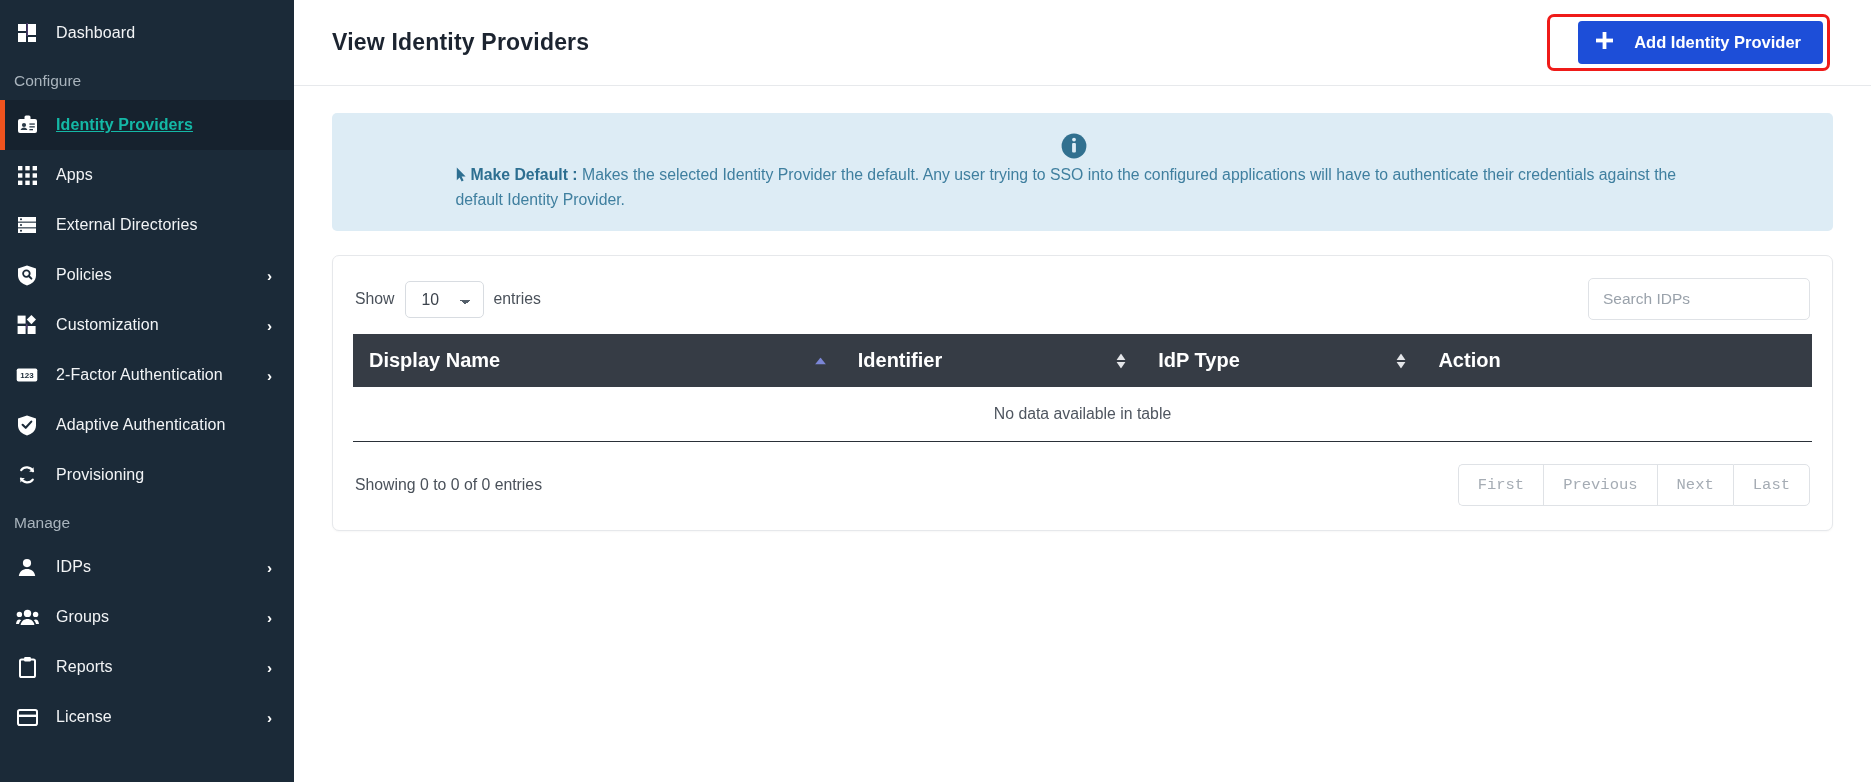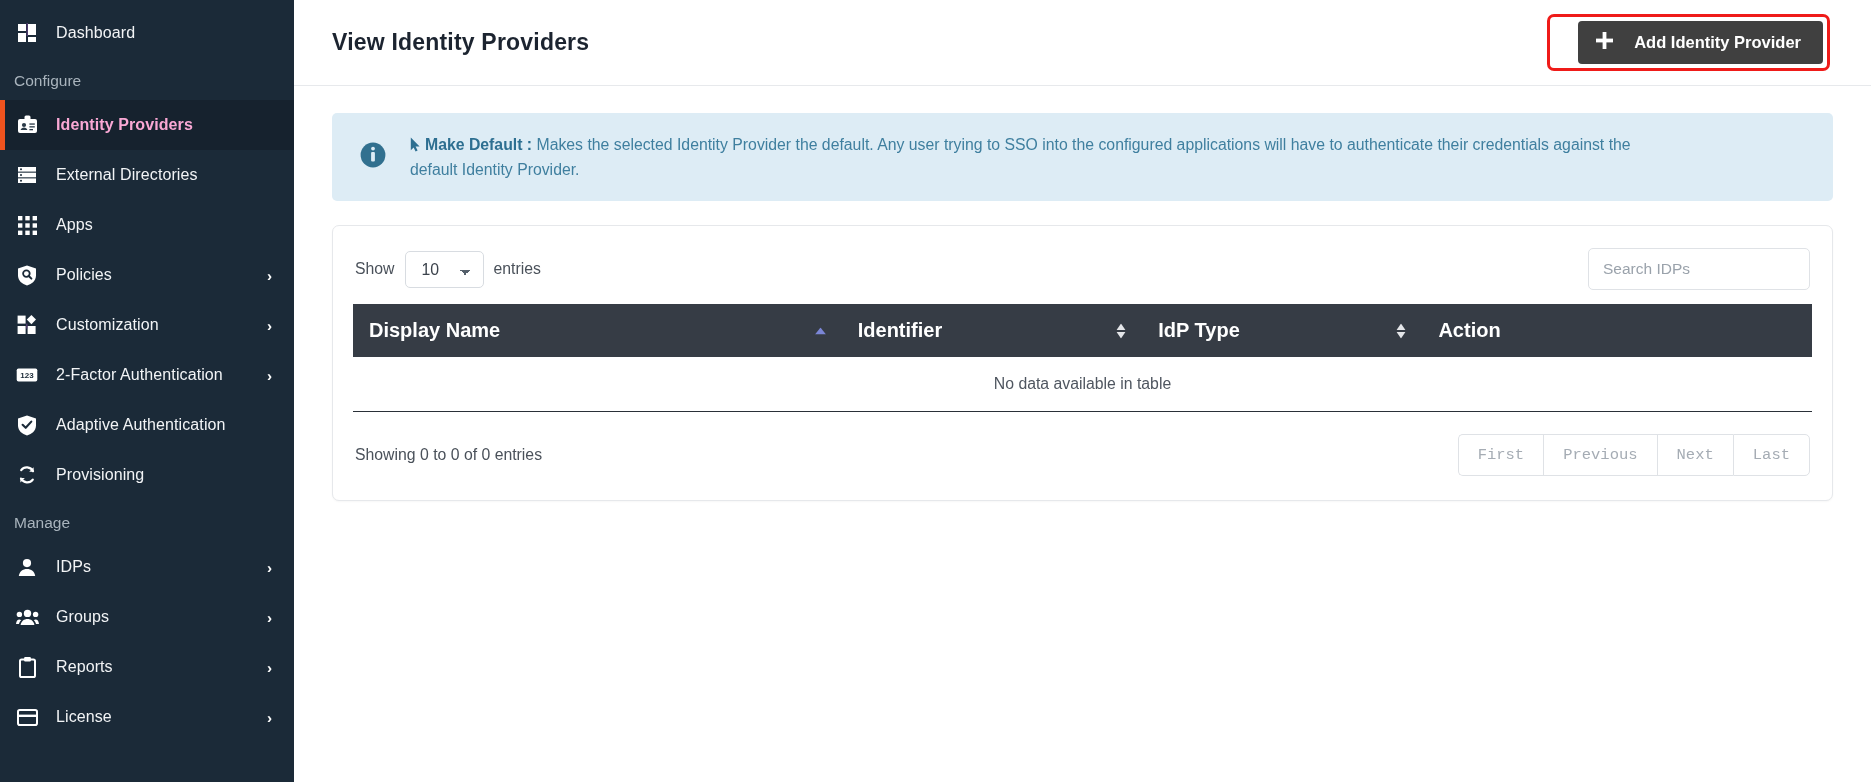--- a/index.html
+++ b/index.html
@@ -37,21 +37,21 @@
   .nav-ico {
     width: 26px; min-width: 26px; height: 26px;
     display: flex; align-items: center; justify-content: center;
     margin-right: 16px;
   }
   .nav-ico svg { display: block; }
   .nav-label {
     font-size: 16px; letter-spacing: .1px; color: #f2f4f6;
     white-space: nowrap;
   }
-  .nav-item.active .nav-label { font-weight: bold; color: #f9a8d4; }
+  .nav-item.active .nav-label { font-weight: bold; color: #14b8a6; text-decoration: underline; }
   .nav-caret {
     margin-left: auto; color: #ffffff; font-size: 15px; font-weight: bold;
     line-height: 1;
   }
   .nav-section {
     font-size: 15.5px; color: #a9b4bd;
     padding: 14px 0 10px 14px;
   }
 
   
@@ -72,21 +72,21 @@
   }
 
   .add-wrap {
     border: 3px solid #ef1b19;
     border-radius: 7px;
     padding: 4px;
     display: inline-block;
     margin-right: 3px;
   }
   .add-btn {
-    background: #404040;
+    background: #1d4ed8;
     border: none;
     border-radius: 4px;
     color: #ffffff;
     font-size: 16.5px;
     font-weight: bold;
     padding: 11px 22px 11px 18px;
     display: flex; align-items: center; gap: 21px;
     cursor: pointer;
     font-family: "Liberation Sans", sans-serif;
     white-space: nowrap;
@@ -95,20 +95,21 @@
   .plus-ico { display: block; }
 
   
   .banner {
     margin: 27px 38px 0 38px;
     background: #ddecf5;
     border-radius: 5px;
     display: flex; align-items: center;
     padding: 20px 22px 20px 28px;
     min-height: 80px;
+    flex-direction: column;
   }
   .banner-ico { margin-right: 24px; flex: 0 0 auto; }
   .banner-txt {
     font-size: 15.8px; line-height: 1.47; color: #3f7f9f;
     max-width: 1260px;
   }
   .cursor-glyph { display: inline-block; vertical-align: -2px; margin-right: 4px; }
   .banner-bold { font-weight: bold; color: #2d6f91; }
 
   
@@ -232,49 +233,49 @@
             <rect x="12.4" y="8.4" width="5.4" height="1.3" fill="#2b3a48"></rect>
             <rect x="12.4" y="11.2" width="5.4" height="1.3" fill="#2b3a48"></rect>
             <rect x="12.4" y="14" width="3.6" height="1.3" fill="#2b3a48"></rect>
           </svg>
       </span>
       <span class="nav-label">Identity Providers</span>
     </div>
 
     <div class="nav-item">
       <span class="nav-ico">
-        <svg width="20" height="20" viewBox="0 0 20 20">
-            <rect x="1" y="2" width="18" height="4.6" fill="#fff"></rect>
-            <rect x="1" y="7.7" width="18" height="4.6" fill="#fff"></rect>
-            <rect x="1" y="13.4" width="18" height="4.6" fill="#fff"></rect>
-            <circle cx="4" cy="4.3" r="1" fill="#1b2a38"></circle>
-            <circle cx="4" cy="10" r="1" fill="#1b2a38"></circle>
-            <circle cx="4" cy="15.7" r="1" fill="#1b2a38"></circle>
-          </svg>
-      </span>
-      <span class="nav-label">External Directories</span>
-    </div>
-
-    <div class="nav-item">
-      <span class="nav-ico">
         <svg width="19" height="19" viewBox="0 0 19 19">
             <g fill="#fff">
               <rect x="0" y="0" width="4.4" height="4.4"></rect>
               <rect x="7.3" y="0" width="4.4" height="4.4"></rect>
               <rect x="14.6" y="0" width="4.4" height="4.4"></rect>
               <rect x="0" y="7.3" width="4.4" height="4.4"></rect>
               <rect x="7.3" y="7.3" width="4.4" height="4.4"></rect>
               <rect x="14.6" y="7.3" width="4.4" height="4.4"></rect>
               <rect x="0" y="14.6" width="4.4" height="4.4"></rect>
               <rect x="7.3" y="14.6" width="4.4" height="4.4"></rect>
               <rect x="14.6" y="14.6" width="4.4" height="4.4"></rect>
             </g>
           </svg>
       </span>
       <span class="nav-label">Apps</span>
+    </div>
+
+    <div class="nav-item">
+      <span class="nav-ico">
+        <svg width="20" height="20" viewBox="0 0 20 20">
+            <rect x="1" y="2" width="18" height="4.6" fill="#fff"></rect>
+            <rect x="1" y="7.7" width="18" height="4.6" fill="#fff"></rect>
+            <rect x="1" y="13.4" width="18" height="4.6" fill="#fff"></rect>
+            <circle cx="4" cy="4.3" r="1" fill="#1b2a38"></circle>
+            <circle cx="4" cy="10" r="1" fill="#1b2a38"></circle>
+            <circle cx="4" cy="15.7" r="1" fill="#1b2a38"></circle>
+          </svg>
+      </span>
+      <span class="nav-label">External Directories</span>
     </div>
 
     <div class="nav-item">
       <span class="nav-ico">
         <svg width="20" height="21" viewBox="0 0 20 21">
             <path d="M10 0.6 19 3.4v7.1c0 5.2-4.1 8.6-9 9.9-4.9-1.3-9-4.7-9-9.9V3.4z" fill="#fff"></path>
             <circle cx="9.4" cy="8.6" r="3.3" fill="none" stroke="#1b2a38" stroke-width="1.8"></circle>
             <line x1="11.8" y1="11" x2="14.4" y2="13.6" stroke="#1b2a38" stroke-width="2" stroke-linecap="round"></line>
           </svg>
       </span>

